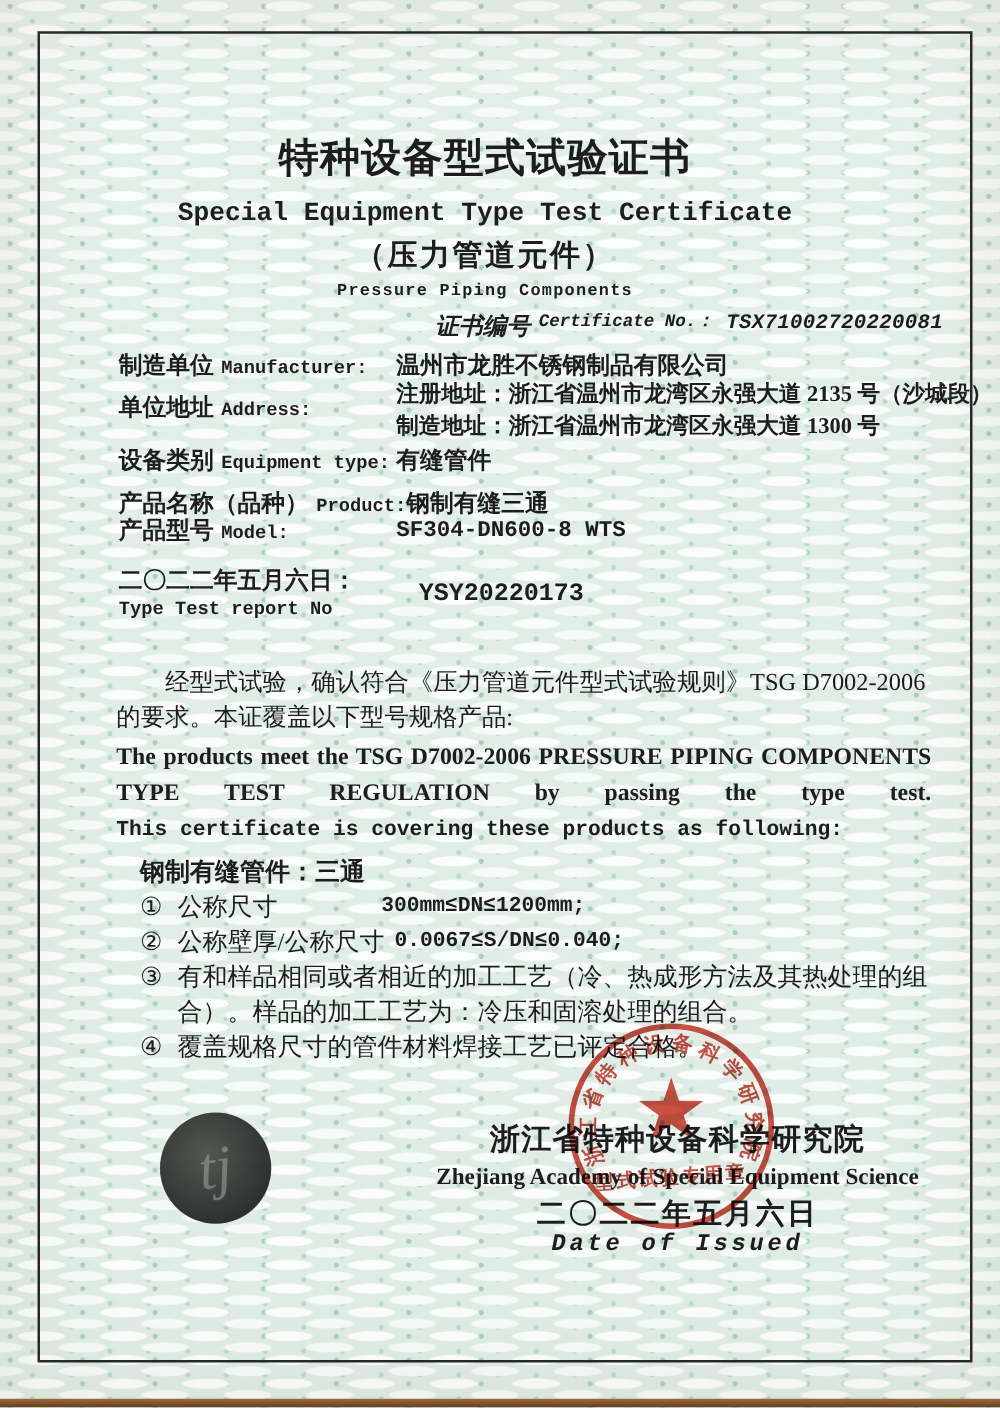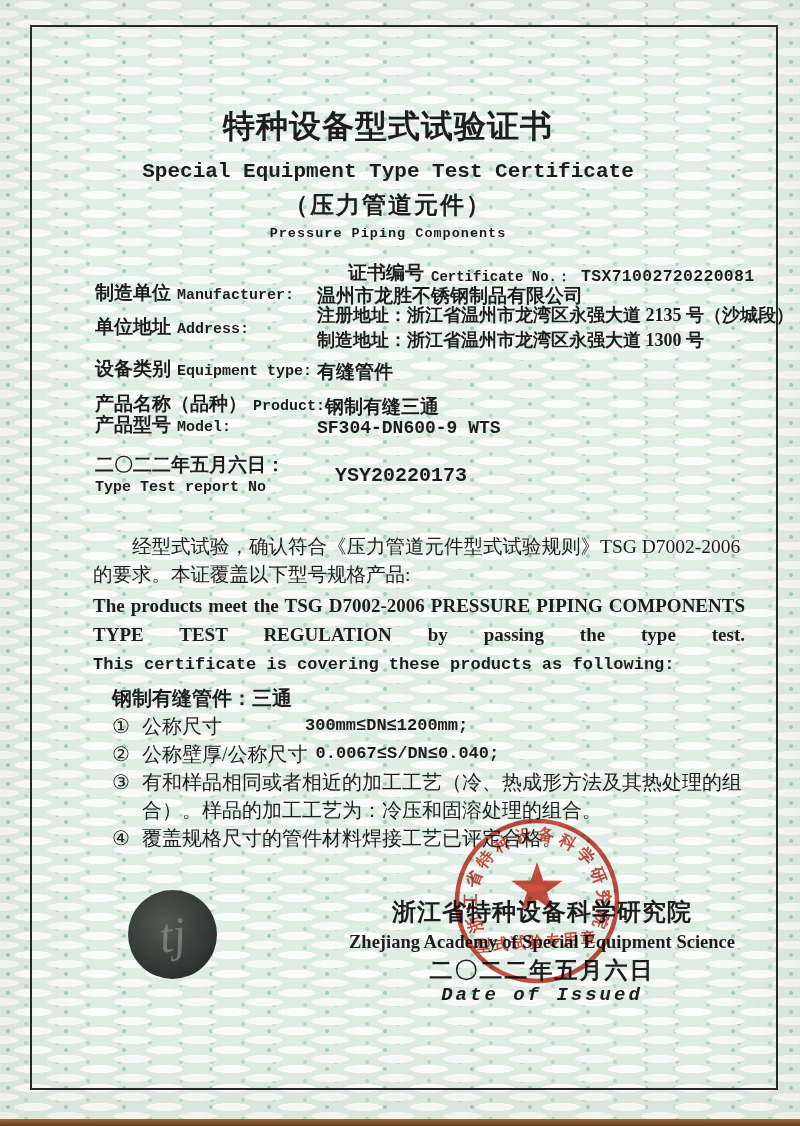--- a/index.html
+++ b/index.html
@@ -26,27 +26,27 @@
   }
   .photo-tint{position:absolute;inset:0;box-shadow:inset 0 0 90px rgba(150,125,90,.12);pointer-events:none;z-index:60;}
   .bottom-edge{position:absolute;left:0;bottom:0;width:800px;height:7px;background:linear-gradient(#a06b3c,#5e3a1e);z-index:55;}
 
   
   .header{position:absolute;left:12px;top:106px;width:752px;text-align:center;}
   .title-zh{font-size:32px;line-height:40px;font-weight:700;letter-spacing:1px;}
   .title-en{font-size:21px;line-height:26px;font-weight:600;margin-top:13px;}
   .paren-zh{font-size:24px;line-height:31px;font-weight:700;letter-spacing:2px;margin-top:5px;}
   .paren-en{font-size:13.5px;line-height:18px;font-weight:600;letter-spacing:1px;margin-top:4px;}
-  .cert-line{position:absolute;left:348px;top:260px;display:flex;align-items:flex-end;white-space:nowrap;}
+  .cert-line{position:absolute;left:348px;top:248px;display:flex;align-items:flex-start;white-space:nowrap;font-style:italic;}
   .cert-label-zh{font-size:19px;font-weight:700;}
   .cert-label-en{font-size:14px;font-weight:600;margin-left:7px;}
   .cert-value{font-size:16.5px;font-weight:700;margin-left:10px;letter-spacing:.3px;}
 
   
-  .info-row{position:absolute;left:95px;display:flex;align-items:flex-end;white-space:nowrap;}
+  .info-row{position:absolute;left:95px;display:flex;align-items:flex-start;white-space:nowrap;}
   .info-label{flex:0 0 222px;font-size:19px;font-weight:700;line-height:26px;}
   .info-label .en{font-size:15px;font-weight:600;margin-left:6px;}
   .info-value{font-size:19px;font-weight:600;line-height:26px;}
   .addr .info-label{align-self:center;}
   .addr .info-value{font-size:18px;line-height:25px;}
   .report .info-label{line-height:25px;}
   .report .label-en2{font-size:15px;line-height:22px;font-weight:600;}
   .report .info-value{align-self:center;padding-left:18px;font-size:20px;font-weight:700;}
   .model-value{font-size:18px;font-weight:600;}
 
@@ -116,21 +116,21 @@
   <div class="info-value">有缝管件</div>
 </div>
 
 <div class="info-row" style="top:391px">
   <div class="info-label"><span>产品名称（品种）</span><span class="en mono">Product:</span></div>
   <div class="info-value">钢制有缝三通</div>
 </div>
 
 <div class="info-row" style="top:412px">
   <div class="info-label"><span>产品型号</span><span class="en mono">Model:</span></div>
-  <div class="info-value model-value mono">SF304-DN600-9 WTS</div>
+  <div class="info-value model-value mono">SF304-DN600-8 WTS</div>
 </div>
 
 <div class="info-row report" style="top:452px">
   <div class="info-label">
     <div>二〇二二年五月六日：</div>
     <div class="label-en2 mono">Type Test report No</div>
   </div>
   <div class="info-value mono">YSY20220173</div>
 </div>
 

